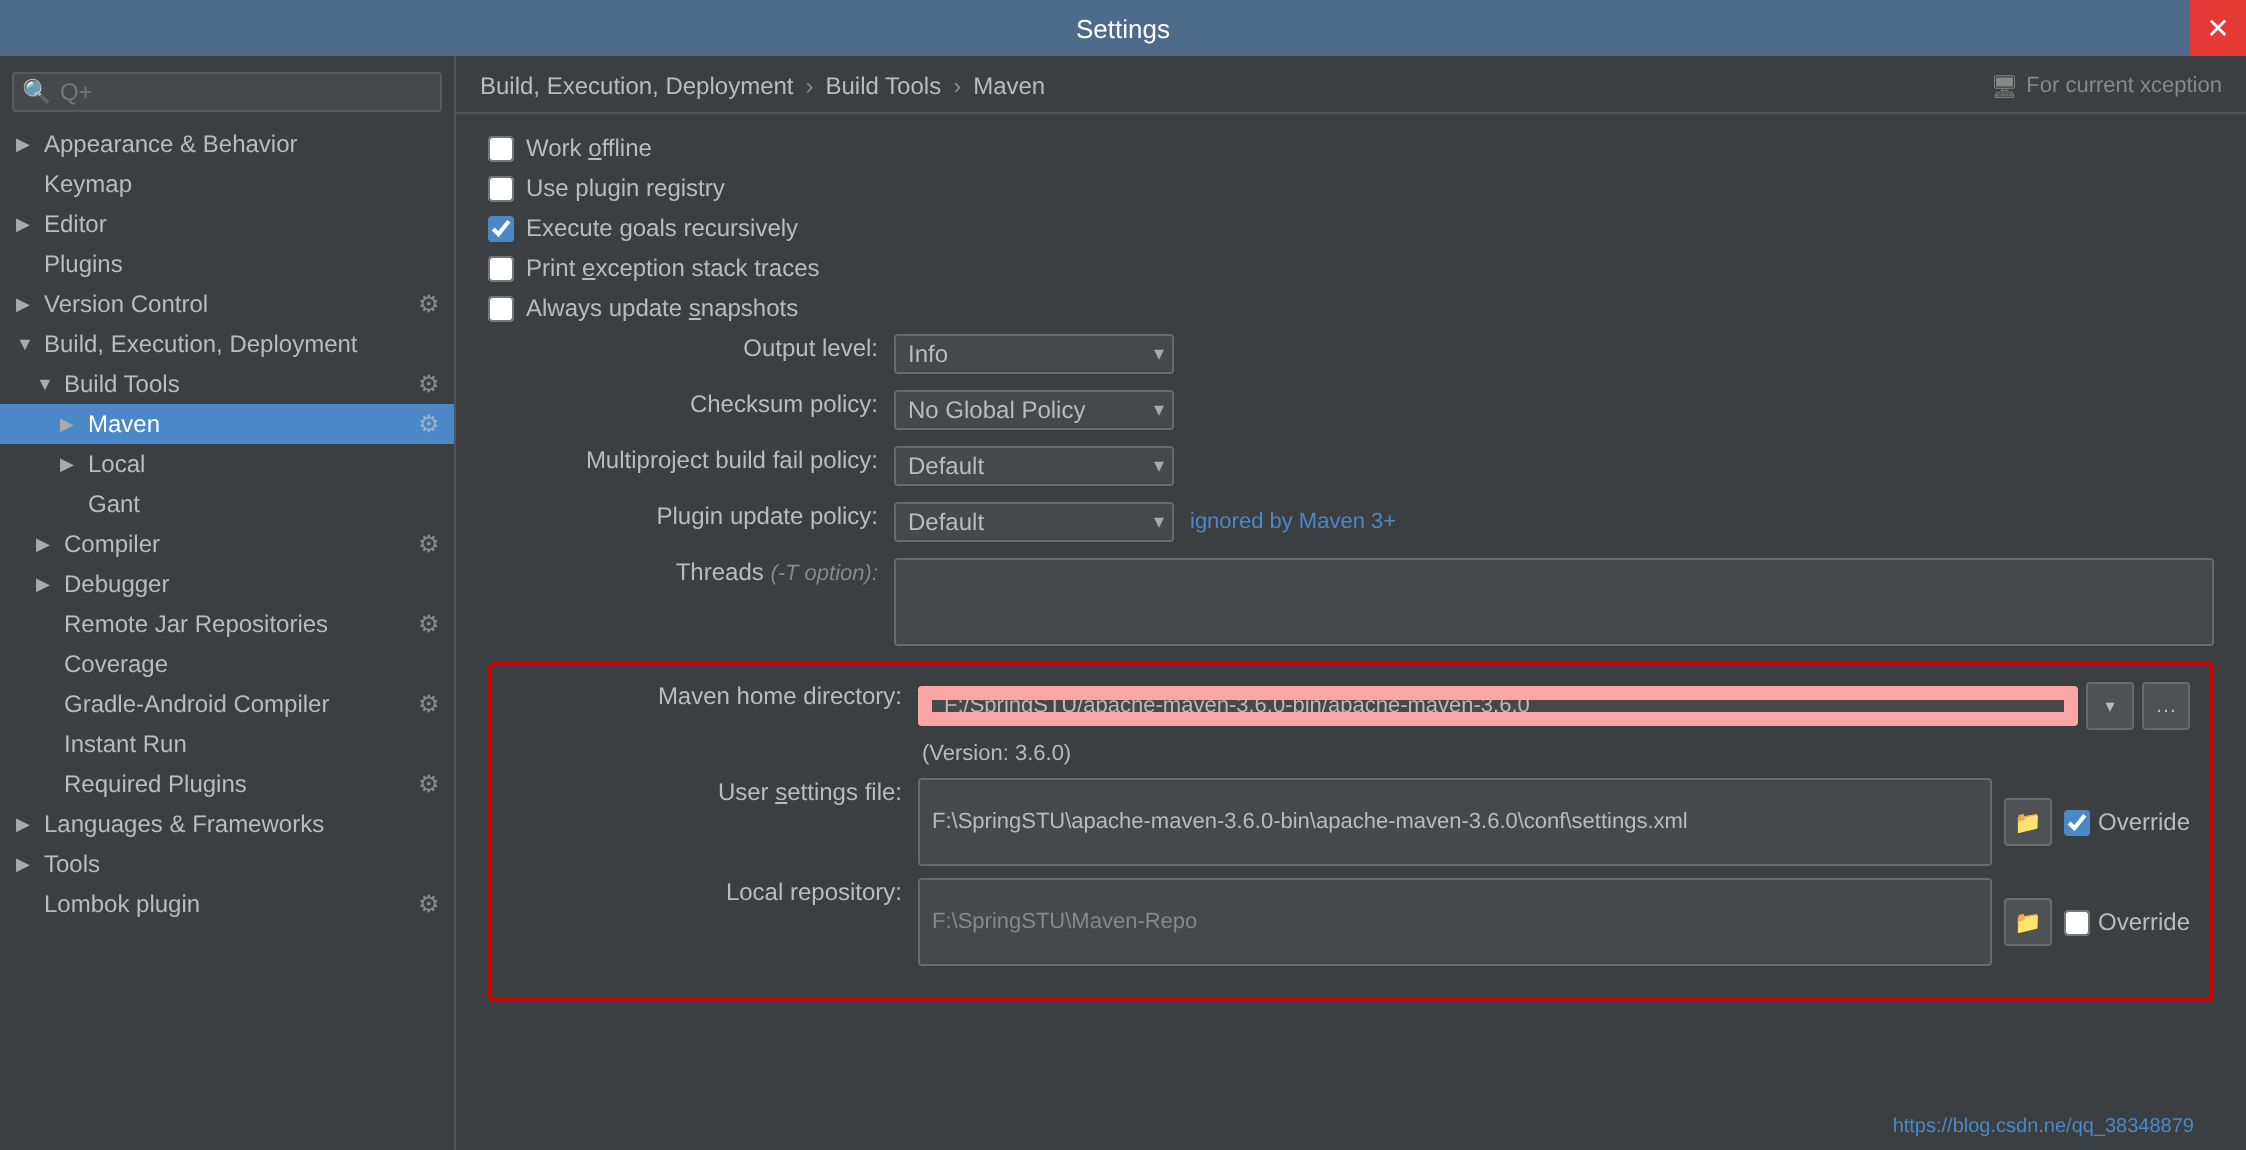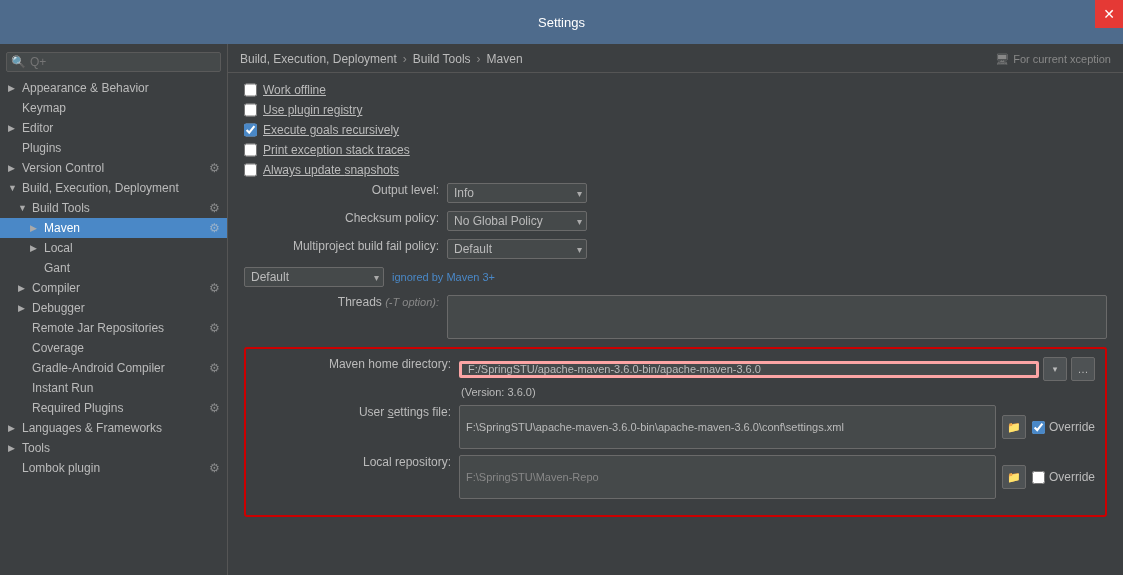--- a/index.html
+++ b/index.html
@@ -1,20 +1,20 @@
 <!DOCTYPE html>
 <html><head>
   <meta charset="utf-8">
   <style>
     * { box-sizing: border-box; margin: 0; padding: 0; }
     body { font-family: 'Segoe UI', Arial, sans-serif; font-size: 12px; background: #3c3f41; color: #bbb; width: 1123px; height: 575px; overflow: hidden; }
 
     .title-bar {
       background: #4e6b8c;
-      height: 44px;
+      height: 28px;
       display: flex;
       align-items: center;
       justify-content: center;
       position: relative;
       color: #fff;
       font-size: 13px;
     }
     .title-bar .close-btn {
       position: absolute;
       right: 0;
@@ -120,23 +120,23 @@
       gap: 4px;
     }
 
     .content-body {
       padding: 10px 16px;
       flex: 1;
     }
 
     .checkbox-row {
       display: flex;
+      align-items: center;
       margin-bottom: 6px;
       gap: 6px;
-      text-decoration: underline;
     }
     .checkbox-row input[type=checkbox] {
       accent-color: #4a88c7;
     }
     .checkbox-row label {
       color: #bbb;
       font-size: 12px;
     }
     .underline { text-decoration: underline; }
 
@@ -249,21 +249,21 @@
     }
 
     .maven-dropdown-row {
       display: flex;
       align-items: center;
       gap: 4px;
     }
     .maven-path-input {
       flex: 1;
       background: #45494a;
-      border: 3px solid #fca5a5;
+      border: 7px solid #fca5a5;
       color: #bbb;
       font-size: 11px;
       padding: 3px 6px;
       border-radius: 2px;
       outline: none;
       height: 17px;
     }
     .dropdown-small-btn {
       width: 24px;
       height: 24px;
@@ -506,20 +506,21 @@
         <div class="select-wrapper">
           <select>
             <option>Default</option>
             <option>Never</option>
             <option>Always</option>
           </select>
         </div>
       </div>
 
       <div class="form-row">
+        <span class="form-label">Plugin update policy:</span>
         <div class="dropdown-wrapper">
           <div class="select-wrapper">
             <select>
               <option>Default</option>
               <option>Never</option>
               <option>Always</option>
               <option>Daily</option>
             </select>
           </div>
           <span class="ignored-text">ignored by Maven 3+</span>

